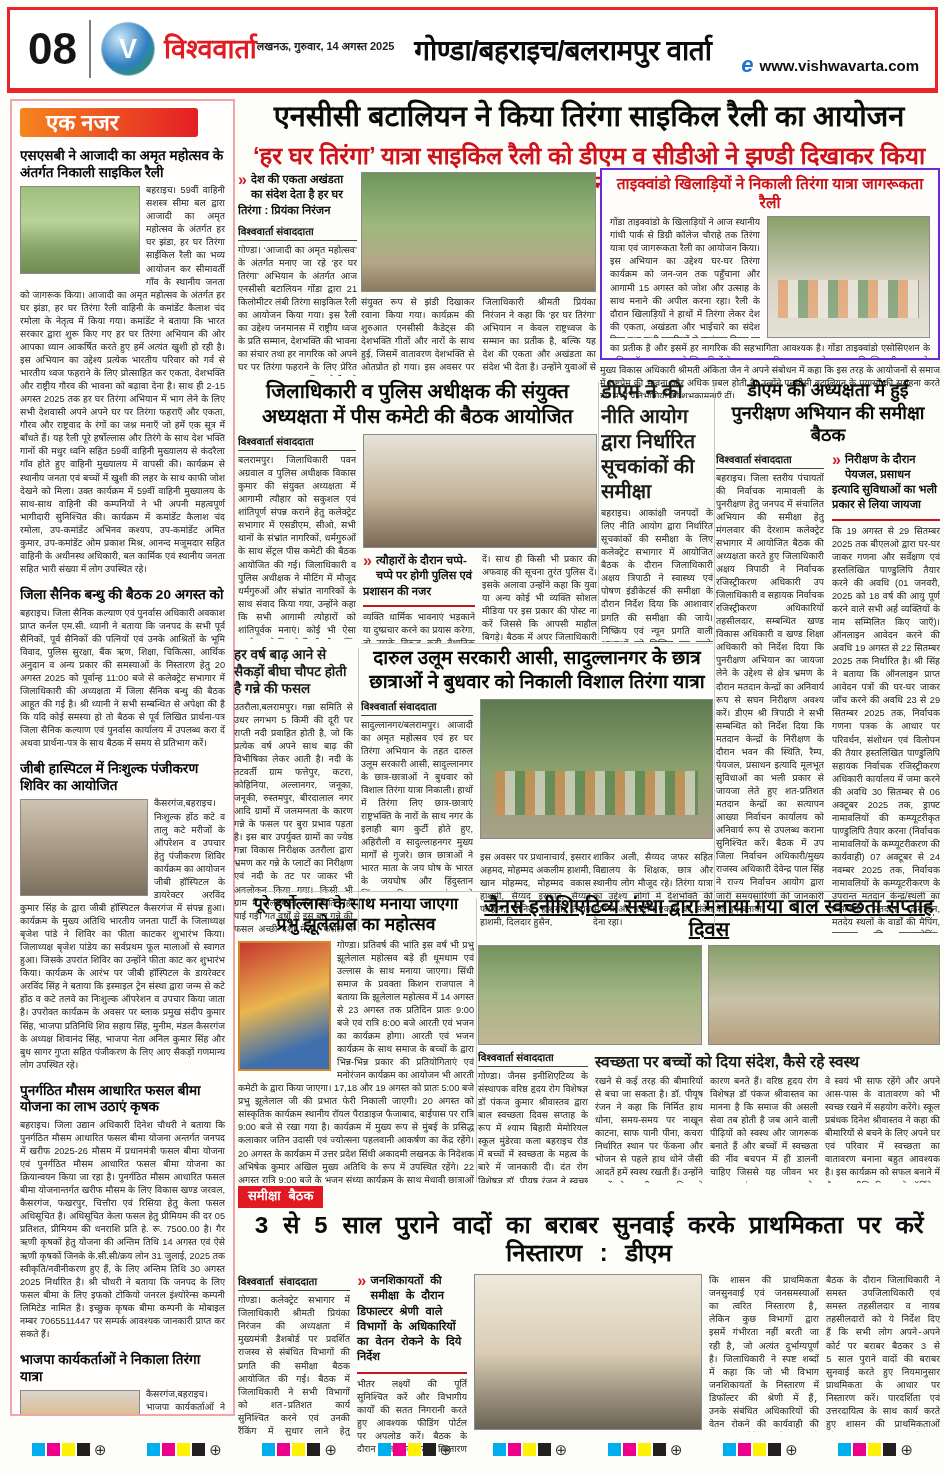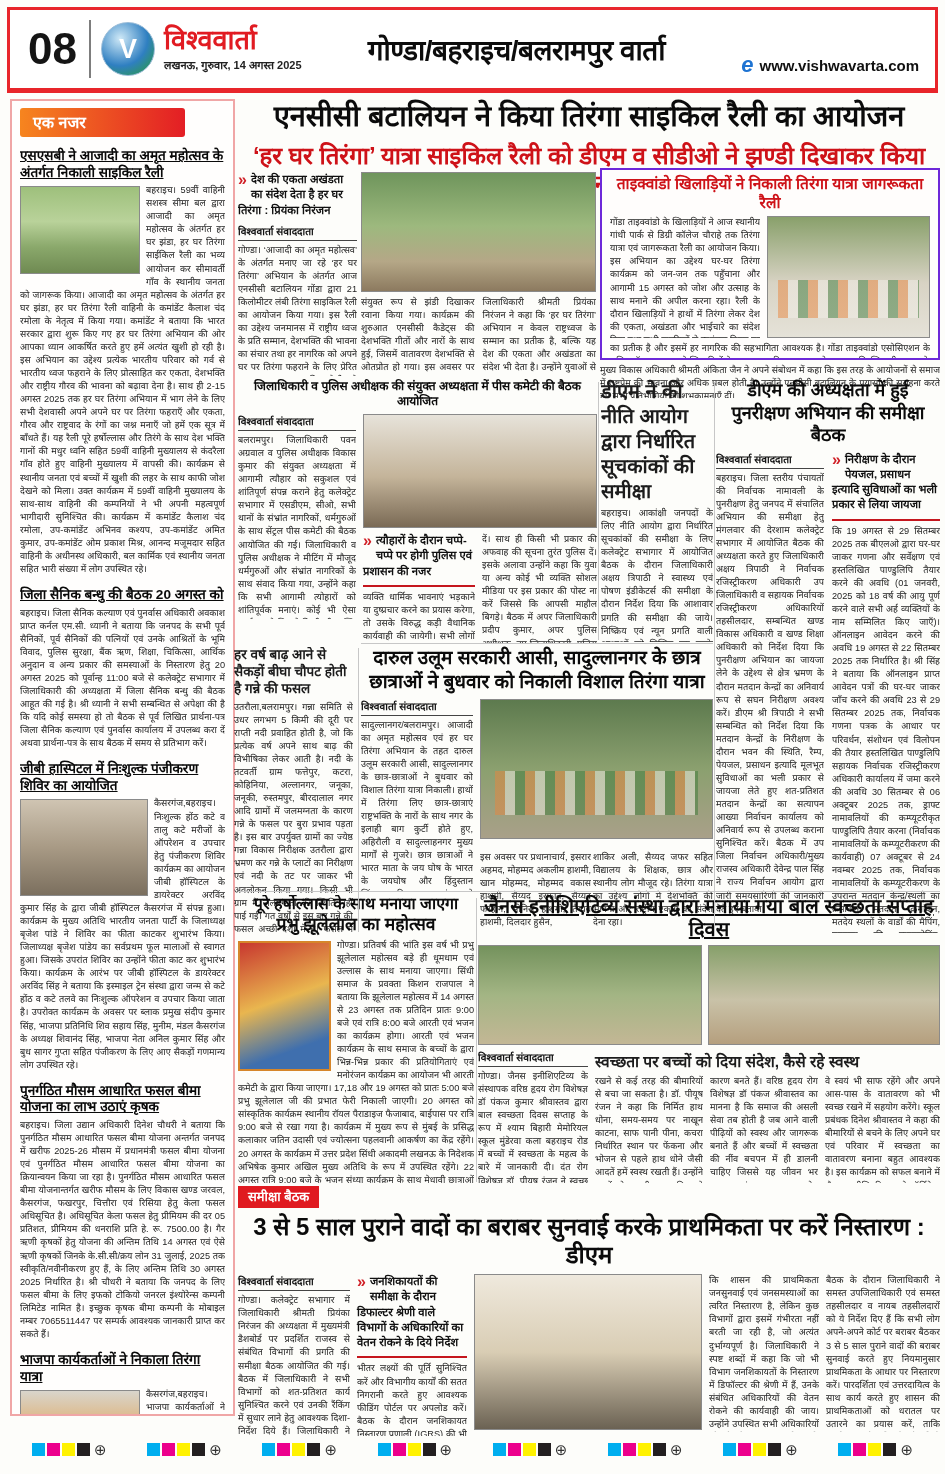--- a/index.html
+++ b/index.html
@@ -5,32 +5,32 @@
   html,body{margin:0;padding:0;background:#ffffff;}
   body{font-family:"Liberation Sans","DejaVu Sans",sans-serif;}
   #page{position:relative;width:945px;height:1474px;background:#fdfdfa;overflow:hidden;color:#1c1c1c;}
   .abs{position:absolute;box-sizing:border-box;}
 
   
   .masthead{left:7px;top:7px;width:931px;height:86px;border:3px solid #e8252a;border-bottom-width:5px;display:flex;align-items:center;background:#fff;}
   .pageno{font-size:44px;font-weight:bold;color:#151515;padding:0 12px 0 18px;line-height:1;}
   .mh-div{width:2px;height:58px;background:#7d7d7d;margin-right:10px;}
   .logo{width:52px;height:52px;border-radius:50%;background:radial-gradient(circle at 35% 30%,#cfe9f7,#2f7fc1 55%,#2c9a47 92%);display:flex;align-items:center;justify-content:center;color:#fff;font-size:27px;font-weight:bold;margin-right:9px;flex:none;border:1px solid #9abcd8;}
-  .mh-name{display:flex;flex-direction:column;justify-content:center;}
+  .mh-name{display:flex;flex-direction:row;justify-content:center;}
   .paper-name{font-size:27px;font-weight:bold;color:#e11b22;line-height:1.05;}
   .dateline{font-size:11px;font-weight:bold;color:#222;margin-top:3px;}
   .mh-title{flex:1;text-align:center;font-size:28px;font-weight:bold;color:#0c0c0c;letter-spacing:-0.5px;padding-right:10px;}
   .mh-site{display:flex;align-items:center;gap:6px;font-size:15px;font-weight:bold;color:#101010;align-self:flex-end;margin:0 16px 12px 0;}
   .e-icon{color:#1e73d2;font-size:22px;font-weight:bold;font-style:italic;line-height:1;text-shadow:0 1px 0 #f4a papers;}
 
   
   .sidebar{left:10px;top:99px;width:225px;height:1317px;border:2px solid #f0a6a6;padding:7px 8px;overflow:hidden;background:#fffefd;}
-  .eknajar{width:152px;height:29px;line-height:29px;background:linear-gradient(90deg,#f6851f,#e31e25);color:#fff;font-size:16px;font-weight:bold;padding-left:13px;border-radius:3px;margin-bottom:8px;}
+  .eknajar{width:152px;height:29px;line-height:29px;background:linear-gradient(90deg,#f6851f,#e31e25);color:#fff;font-size:22px;font-weight:bold;padding-left:26px;border-radius:3px;margin-bottom:8px;}
   .s-art{margin-bottom:8px;overflow:hidden;}
-  .s-title{font-size:13.6px;font-weight:bold;line-height:1.22;margin:3px 0 3px;color:#090909;text-decoration:underline;}
+  .s-title{font-size:13.6px;font-weight:bold;line-height:1.22;margin:3px 0 3px;color:#090909;}
   .body-txt{font-size:9.2px;line-height:1.42;text-align:justify;color:#1d1d1d;}
   .photo{border:1px solid #8a8a8a;box-sizing:border-box;position:relative;overflow:hidden;}
   .fl{float:left;margin:2px 6px 2px 0;}
 
   .p-cycle{background:linear-gradient(180deg,#9ec07c,#b9d29a 40%,#8aa86b 70%,#6f8a52);}
   .p-hospital{background:linear-gradient(180deg,#cfc4b2,#a89a85 50%,#7b6f5e);}
   .p-bjp{background:linear-gradient(180deg,#d9d5cc,#e0a75e 45%,#87995f 75%,#5f714a);}
   .p-ncc{background:linear-gradient(180deg,#6f955c,#9db97e 45%,#b5a787 75%,#8c7a5f);}
   .p-tkd{background:linear-gradient(180deg,#89a06b,#d8d3c4 55%,#e5e2d8);}
   .p-meeting{background:linear-gradient(180deg,#e7e3da,#c4b49a 55%,#7a6a55);}
@@ -145,21 +145,21 @@
     <div class="tkd-head">ताइक्वांडो खिलाड़ियों ने निकाली तिरंगा यात्रा जागरूकता रैली</div>
     <div style="display:flex;gap:7px;">
       <div class="body-txt clip" style="width:150px;height:122px;">गोंडा ताइक्वांडो के खिलाड़ियों ने आज स्थानीय गांधी पार्क से डिग्री कॉलेज चौराहे तक तिरंगा यात्रा एवं जागरूकता रैली का आयोजन किया। इस अभियान का उद्देश्य घर-घर तिरंगा कार्यक्रम को जन-जन तक पहुँचाना और आगामी 15 अगस्त को जोश और उत्साह के साथ मनाने की अपील करना रहा। रैली के दौरान खिलाड़ियों ने हाथों में तिरंगा लेकर देश की एकता, अखंडता और भाईचारे का संदेश दिया तथा सभी नागरिकों से स्वतंत्रता दिवस पर अपने घर पर तिरंगा फहराने की अपील की। उन्होंने कहा कि यह महोत्सव देश के प्रति हमारे प्रेम, त्याग और समर्पण</div>
       <div class="photo p-tkd flaggy" style="flex:1;height:122px;"></div>
     </div>
     <div class="body-txt clip" style="margin-top:4px;height:40px;">का प्रतीक है और इसमें हर नागरिक की सहभागिता आवश्यक है। गोंडा ताइक्वांडो एसोसिएशन के सचिव डॉ. प्रत्यूष राज ने खिलाड़ियों के इस प्रयास की सराहना करते हुए कहा कि खिलाड़ी समाज के प्रेरक होते हैं। इस जागरूकता अभियान में उनकी सक्रिय भागीदारी न केवल देशभक्ति की मिसाल है, बल्कि समाज में एकता और जागरूकता फैलाने का सराहनीय कार्य भी है।</div>
   </div>
   <div class="abs body-txt clip" style="left:600px;top:364px;width:340px;height:34px;">मुख्य विकास अधिकारी श्रीमती अंकिता जैन ने अपने संबोधन में कहा कि इस तरह के आयोजनों से समाज में राष्ट्रप्रेम की भावना और अधिक प्रबल होती है। उन्होंने एनसीसी बटालियन के प्रयासों की सराहना करते हुए सभी प्रतिभागियों को शुभकामनाएँ दीं।</div>
 
   <div class="abs clip" style="left:238px;top:379px;width:359px;height:264px;">
-    <div class="headline" style="font-size:12px;line-height:1.25;">जिलाधिकारी व पुलिस अधीक्षक की संयुक्त अध्यक्षता में पीस कमेटी की बैठक आयोजित</div>
+    <div class="headline" style="font-size:20px;line-height:1.25;">जिलाधिकारी व पुलिस अधीक्षक की संयुक्त अध्यक्षता में पीस कमेटी की बैठक आयोजित</div>
     <div style="display:flex;gap:7px;margin-top:5px;">
       <div style="width:118px;flex:none;">
         <span class="byline">विश्ववार्ता संवाददाता</span>
         <div class="body-txt clip" style="height:185px;">बलरामपुर। जिलाधिकारी पवन अग्रवाल व पुलिस अधीक्षक विकास कुमार की संयुक्त अध्यक्षता में आगामी त्यौहार को सकुशल एवं शांतिपूर्ण संपन्न कराने हेतु कलेक्ट्रेट सभागार में एसडीएम, सीओ, सभी थानों के संभ्रांत नागरिकों, धर्मगुरुओं के साथ सेंट्रल पीस कमेटी की बैठक आयोजित की गई। जिलाधिकारी व पुलिस अधीक्षक ने मीटिंग में मौजूद धर्मगुरुओं और संभ्रांत नागरिकों के साथ संवाद किया गया, उन्होंने कहा कि सभी आगामी त्योहारों को शांतिपूर्वक मनाएं। कोई भी ऐसा कार्य न करे जिससे किसी भी व्यक्ति की धार्मिक भावनाओं को ठेस पहुंचे। पुलिस अधीक्षक द्वारा बताया गया कि त्योहारों के दृष्टिगत पूरी सतर्कता रखी जा रही है, त्योहारों के दौरान यदि कोई भी</div>
       </div>
       <div style="flex:1;">
         <div class="photo p-meeting" style="width:100%;height:114px;"></div>
         <div style="display:flex;gap:7px;margin-top:5px;">
           <div style="width:112px;flex:none;">
             <div class="pq pq-wrap">
@@ -242,21 +242,21 @@
         <div style="font-size:15.5px;font-weight:bold;margin-bottom:3px;">स्वच्छता पर बच्चों को दिया संदेश, कैसे रहे स्वस्थ</div>
         <div style="display:flex;gap:7px;">
           <div class="body-txt clip" style="width:108px;height:128px;">रखने से कई तरह की बीमारियों से बचा जा सकता है। डॉ. पीयूष रंजन ने कहा कि निर्मित हाथ धोना, समय-समय पर नाखून काटना, साफ पानी पीना, कचरा निर्धारित स्थान पर फेंकना और भोजन से पहले हाथ धोने जैसी आदतें हमें स्वस्थ रखती हैं। उन्होंने बच्चों को यह भी बताया कि खुले में कूड़ा-कचरा फैलाने से मक्खियां और मच्छर पनपते हैं, जो गंभीर बीमारियों का</div>
           <div class="body-txt clip" style="width:108px;height:128px;">कारण बनते हैं। वरिष्ठ हृदय रोग विशेषज्ञ डॉ पंकज श्रीवास्तव का मानना है कि समाज की असली सेवा तब होती है जब आने वाली पीढ़ियों को स्वस्थ और जागरूक बनाते हैं और बच्चों में स्वच्छता की नींव बचपन में ही डालनी चाहिए जिससे यह जीवन भर स्वच्छ एवं स्वस्थ रह सके। कार्यक्रम में बच्चों ने उत्साहपूर्वक भाग लिया और स्वच्छता से जुड़ी प्रतिज्ञा ली कि</div>
           <div class="body-txt clip" style="flex:1;height:128px;">वे स्वयं भी साफ रहेंगे और अपने आस-पास के वातावरण को भी स्वच्छ रखने में सहयोग करेंगे। स्कूल प्रबंधक दिनेश श्रीवास्तव ने कहा की बीमारियों से बचने के लिए अपने घर एवं परिवार में स्वच्छता का वातावरण बनाना बहुत आवश्यक है। इस कार्यक्रम को सफल बनाने में जैनस इनीशिएटिव्य को-ऑर्डिनेटर पंकज सिन्हा, प्रधानाध्यापक अंजू श्रीवास्तव शिक्षिका रूबी गौतम पी ए एन अवस्थी, रूपम गुप्ता शिवनाथ शुक्ला, अन्य शिक्षकगण उपस्थित रहे।</div>
         </div>
       </div>
     </div>
   </div>
 
-  <div class="abs" style="left:238px;top:1186px;width:702px;height:230px;">
+  <div class="abs" style="left:238px;top:1186px;width:702px;height:230px;font-family:Liberation Mono, monospace;">
     <div class="strip">
       <div class="strip-label">समीक्षा बैठक</div>
     </div>
     <div class="headline" style="font-size:24px;margin-top:5px;">3 से 5 साल पुराने वादों का बराबर सुनवाई करके प्राथमिकता पर करें निस्तारण : डीएम</div>
     <div style="display:flex;gap:7px;margin-top:6px;">
       <div style="width:112px;flex:none;">
         <span class="byline">विश्ववार्ता संवाददाता</span>
         <div class="body-txt clip" style="height:142px;">गोण्डा। कलेक्ट्रेट सभागार में जिलाधिकारी श्रीमती प्रियंका निरंजन की अध्यक्षता में मुख्यमंत्री डैशबोर्ड पर प्रदर्शित राजस्व से संबंधित विभागों की प्रगति की समीक्षा बैठक आयोजित की गई। बैठक में जिलाधिकारी ने सभी विभागों को शत-प्रतिशत कार्य सुनिश्चित करने एवं उनकी रैंकिंग में सुधार लाने हेतु आवश्यक दिशा-निर्देश दिये हैं। जिलाधिकारी ने कहा कि मुख्यमंत्री डैशबोर्ड पर प्रदर्शित कार्यों की रैंकिंग शासन स्तर पर सीधे निगरानी में रहती है, ऐसे में किसी भी स्तर पर लापरवाही या शिथिलता बर्दाश्त नहीं की जाएगी। उन्होंने संबंधित अधिकारियों को निर्देशित किया कि वे निर्धारित समयसीमा के</div>
       </div>
       <div style="width:110px;flex:none;">

